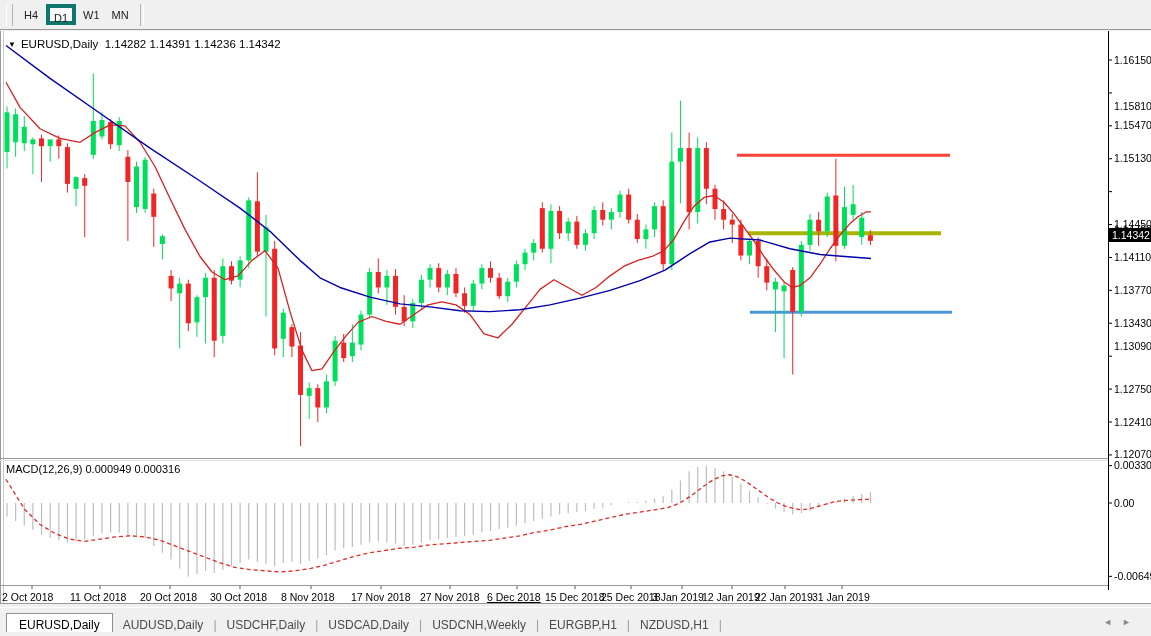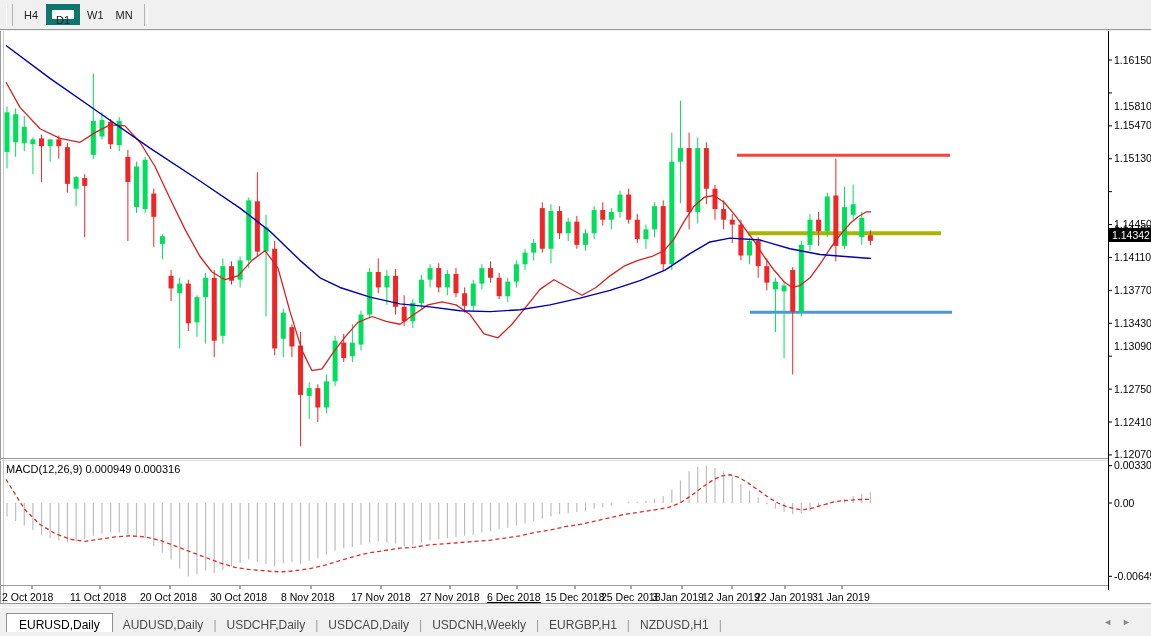--- a/index.html
+++ b/index.html
@@ -4,21 +4,21 @@
 <style>
   html,body{margin:0;padding:0;}
   body{width:1151px;height:636px;position:relative;overflow:hidden;
        font-family:"Liberation Sans","DejaVu Sans",sans-serif;background:#f0f0f0;}
   
   #toolbar{position:absolute;left:0;top:0;width:1151px;height:29px;background:#f0f0f0;
            border-bottom:1px solid #9a9a9a;display:flex;align-items:center;}
   .tb-grip{width:5px;height:22px;border-left:1px solid #fff;border-right:1px solid #b5b5b5;margin:0 4px 0 6px;}
   .tf-btn{min-width:26px;height:21px;margin:0 1px;padding:1px 4px;background:#f0f0f0;border:1px solid transparent;
           font-size:11px;color:#222;text-align:center;line-height:19px;cursor:default;}
-  .tf-btn.active{background:#fafafa;border:6px solid #0f766e;}
+  .tf-btn.active{background:#fafafa;border:4px solid #0f766e;}
   .tb-sep{width:2px;height:22px;border-left:1px solid #b5b5b5;border-right:1px solid #fff;margin:0 5px;}
   
   #chart-window{position:absolute;left:0;top:31px;width:1151px;height:573px;background:#fff;}
   #chart-svg{position:absolute;left:0;top:0;}
   #quote-line{position:absolute;left:8px;top:7px;font-size:11.5px;color:#000;white-space:pre;}
   #quote-line .dd{font-size:8px;vertical-align:1px;margin-right:5px;}
   #macd-title{position:absolute;left:6px;top:432px;font-size:11px;color:#000;white-space:pre;}
   .y-label{position:absolute;left:1114px;font-size:10.5px;color:#000;white-space:nowrap;}
   .x-label{position:absolute;top:560px;font-size:10.5px;color:#000;white-space:nowrap;}
   #price-badge{position:absolute;left:1109px;width:44px;height:14px;background:#000;color:#fff;
@@ -405,20 +405,21 @@
         <line x1="870.41" y1="199.2608529411764" x2="870.41" y2="214.26394117646993" stroke="#f02525" stroke-width="1"></line>
         <rect x="867.91" y="204.1973529411765" width="5" height="5.6140588235296605" fill="#f02525"></rect>
       </g>
       <g>
         <polyline points="6,51.26264705882323 20,76.4291176470579 40,97.72382352941064 60,107.40323529411761 80,111.27499999999954 95,101.59558823529471 110,93.85205882352871 125,94.8199999999992 140,111.27499999999954 155,135.4735294117637 170,167.4155882352939 185,198.3897058823536 200,225.49205882352925 212,240.9791176470591 225,248.72264705882296 238,244.85088235294103 252,229.36382352941118 265,219.68441176470637 278,237.10735294117717 290,280.66470588235313 302,319.3823529411767 312,339.709117647059 322,337.773235294118 334,320.3502941176472 346,304.8632352941173 358,291.31205882352845 372,285.50441176470554 386,290.34411764705794 400,293.2479411764694 414,283.5685294117646 428,273.8891176470577 442,270.98529411764616 456,273.8891176470577 470,283.5685294117646 484,302.9273529411764 498,306.7991176470583 512,293.2479411764694 526,275.8250000000007 540,258.40205882352996 554,248.72264705882296 568,256.46617647058895 582,264.2097058823528 596,256.46617647058895 610,244.85088235294103 624,235.1714705882341 638,229.36382352941118 652,225.49205882352925 664,219.68441176470637 674,208.06911764705842 684,190.64617647058762 694,175.15911764705777 704,166.44764705882343 714,164.51176470588248 724,171.28735294117584 734,182.90264705882376 744,196.4538235294105 754,210.0049999999994 764,225.49205882352925 774,239.04323529411815 784,250.65852941176394 792,256.46617647058895 800,254.53029411764587 810,246.786764705882 820,233.2355882352931 830,217.7485294117654 840,204.1973529411765 850,192.58205882352857 858,185.80647058823521 866,180.96676470588278 871,180.96676470588278" fill="none" stroke="#d42222" stroke-width="1.3" stroke-linejoin="round"></polyline>
       </g>
       <g>
         <polyline points="6,14.480882352940627 50,47.390882352941304 100,82.23676470588293 150,117.08264705882242 200,149.99264705882308 240,177.09499999999872 270,200.32558823529456 300,229.36382352941118 320,246.786764705882 340,256.46617647058895 370,266.14558823529376 400,272.92117647058717 430,275.8250000000007 460,279.69676470588263 490,280.66470588235313 520,278.72882352941224 550,273.8891176470577 580,267.11352941176426 610,259.3700000000004 640,249.69058823529346 665,239.04323529411815 690,222.58823529411782 710,210.9729411764699 730,207.10117647058797 760,209.03705882352892 790,217.7485294117654 820,223.5561764705883 845,225.49205882352925 871,227.42794117647023" fill="none" stroke="#0000a8" stroke-width="1.4" stroke-linejoin="round"></polyline>
       </g>
     </svg>
+  <div id="quote-line"><span class="dd">▼</span><span>EURUSD,Daily</span>  <span>1.14282</span> <span>1.14391</span> <span>1.14236</span> <span>1.14342</span></div>
   <div id="macd-title"><span>MACD(12,26,9)</span> <span>0.000949</span> <span>0.000316</span></div>
   <div id="price-axis-labels">
       <div class="y-label" style="top: 22.5px;">1.16150</div>
       <div class="y-label" style="top: 69px;">1.15810</div>
       <div class="y-label" style="top: 88.32px;">1.15470</div>
       <div class="y-label" style="top: 121.23px;">1.15130</div>
       <div class="y-label" style="top: 154.14px; margin-top: 38px;">1.14790</div>
       <div class="y-label" style="top: 187.05px;">1.14450</div>
       <div class="y-label" style="top: 219.96px;">1.14110</div>
       <div class="y-label" style="top: 252.87px;">1.13770</div>

